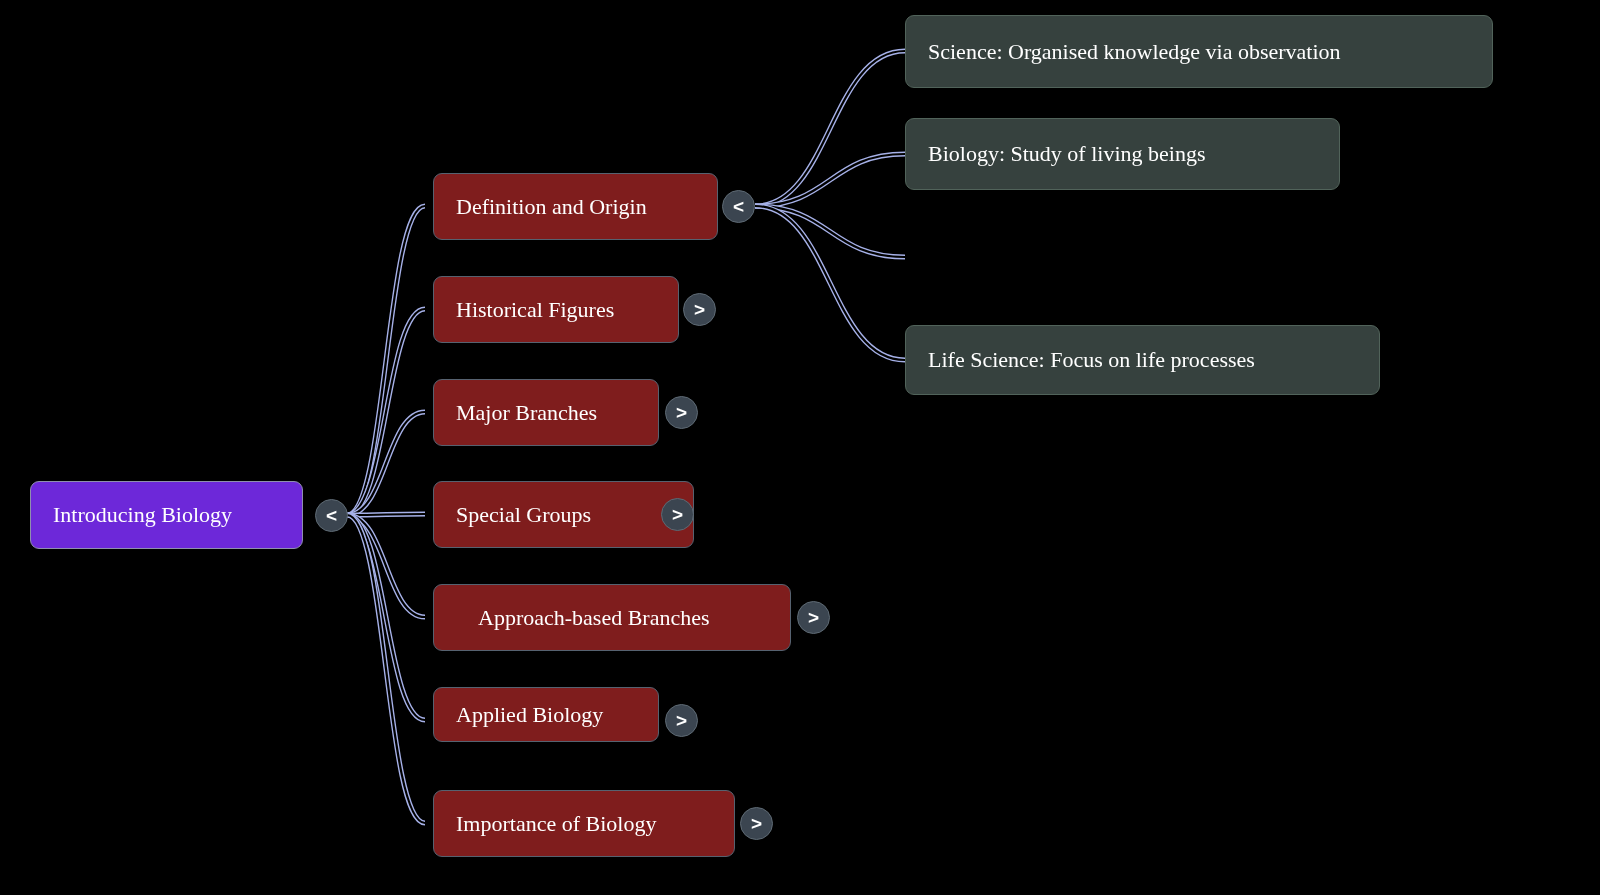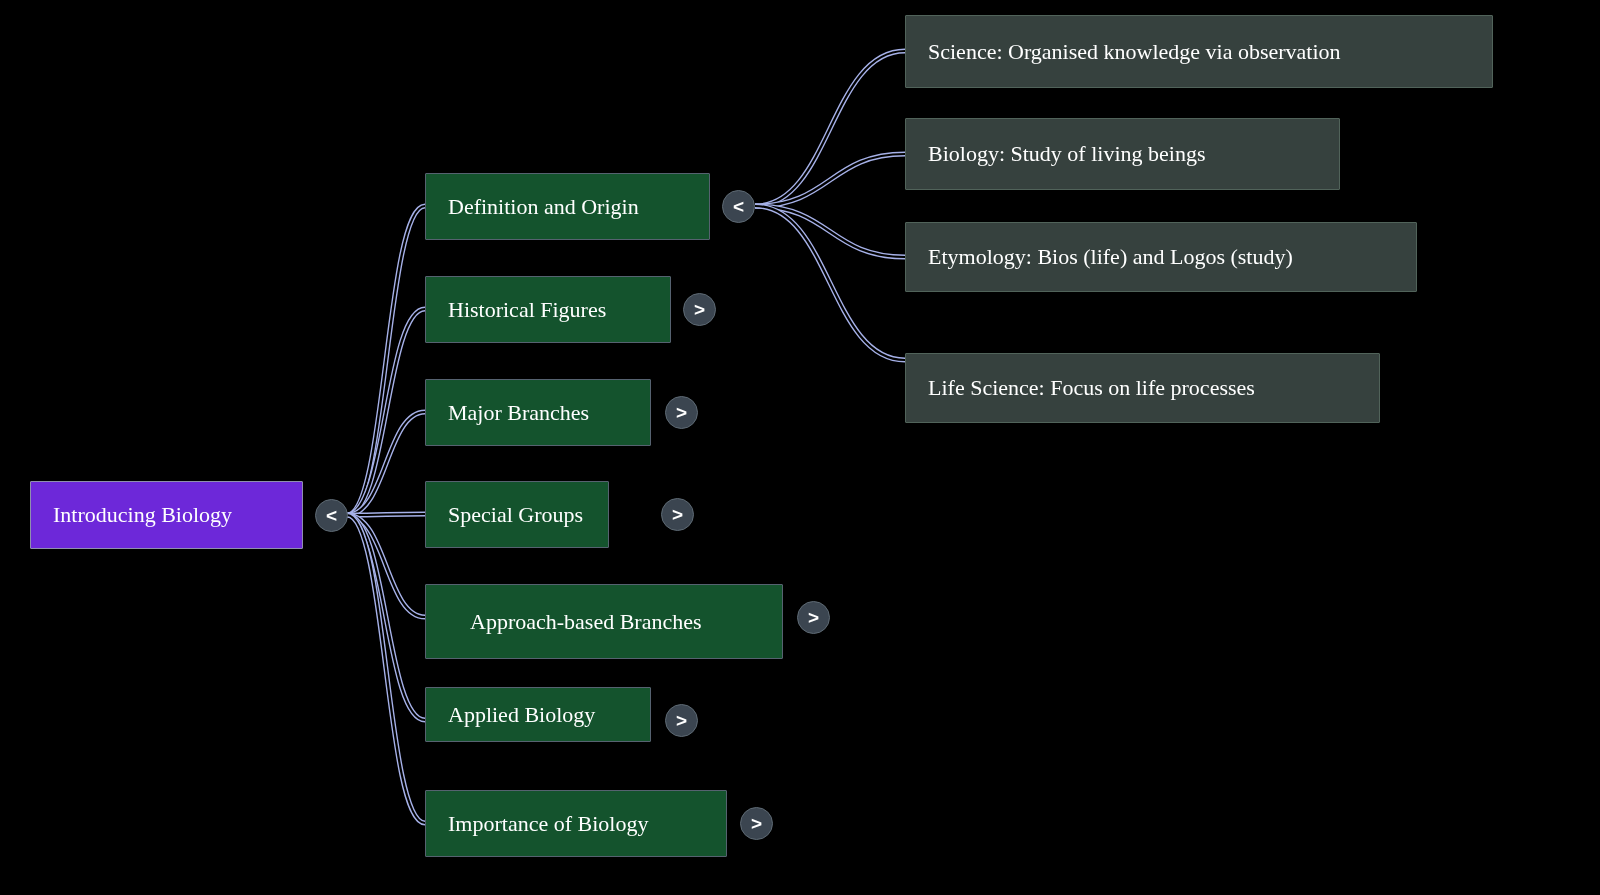--- a/index.html
+++ b/index.html
@@ -8,24 +8,24 @@
   body { font-family:"Liberation Serif","DejaVu Serif",serif; }
   .stage { position:relative; width:1600px; height:895px; background:#000; }
 
   svg.links { position:absolute; left:0; top:0; width:1600px; height:895px; pointer-events:none; }
   .lo { fill:none; stroke:#a6b1e8; stroke-width:5; }
   .li { fill:none; stroke:#000;    stroke-width:2.2; }
 
   .node {
     position:absolute; display:flex; align-items:center;
     padding:0 22px; color:#fff; font-size:22px;
-    border-radius:1px; white-space:nowrap;
+    border-radius:9px; white-space:nowrap;
   }
   .node.root   { background:#6d28d9; border:1.5px solid #8f8fae; }
-  .node.branch { background:#14532d; border:1.5px solid #566270; }
+  .node.branch { background:#7f1d1d; border:1.5px solid #566270;margin-left:8px; }
   .node.leaf   { background:#36413e; border:1.5px solid #51635a; }
 
   .toggle {
     position:absolute; width:33px; height:33px; border-radius:50%;
     background:#3b4550; border:1px solid #5e6a74; color:#fff;
     display:flex; align-items:center; justify-content:center;
     font-family:"Liberation Sans","DejaVu Sans",sans-serif;
     font-size:19px; font-weight:bold; cursor:pointer; line-height:1;
   }
 </style>
@@ -84,28 +84,28 @@
     <span>&gt;</span>
   </div>
 
   <div class="node branch" style="left:425px; top:379px; width:226px; height:67px;">
     <span>Major Branches</span>
   </div>
   <div class="toggle" style="left:665px; top:396px;">
     <span>&gt;</span>
   </div>
 
-  <div class="node branch" style="left:425px; top:481px; width:184px; height:67px;">
+  <div class="node branch" style="left:425px; top:481px; width:261px; height:67px;">
     <span>Special Groups</span>
   </div>
   <div class="toggle" style="left:661px; top:498px;">
     <span>&gt;</span>
   </div>
 
-  <div class="node branch" style="left:425px; top:584px; width:358px; height:75px;padding-left:44px;">
+  <div class="node branch" style="left:425px; top:584px; width:358px; height:67px;padding-left:44px;">
     <span>Approach-based Branches</span>
   </div>
   <div class="toggle" style="left:797px; top:601px;">
     <span>&gt;</span>
   </div>
 
   <div class="node branch" style="left:425px; top:687px; width:226px; height:55px;">
     <span>Applied Biology</span>
   </div>
   <div class="toggle" style="left:665px; top:704px;">
@@ -120,21 +120,18 @@
   </div>
 
   <div class="node leaf" style="left:905px; top:15px; width:588px; height:73px;">
     <span>Science: Organised knowledge via observation</span>
   </div>
 
   <div class="node leaf" style="left:905px; top:118px; width:435px; height:72px;">
     <span>Biology: Study of living beings</span>
   </div>
 
-  <div class="node leaf" style="left:905px; top:222px; width:512px; height:70px;">
-    <span>Etymology: Bios (life) and Logos (study)</span>
-  </div>
 
-  <div class="node leaf" style="left:905px; top:325px; width:475px; height:70px;margin-top:28px;">
+  <div class="node leaf" style="left:905px; top:325px; width:475px; height:70px;">
     <span>Life Science: Focus on life processes</span>
   </div>
 
 </div>
 
 </body></html>

